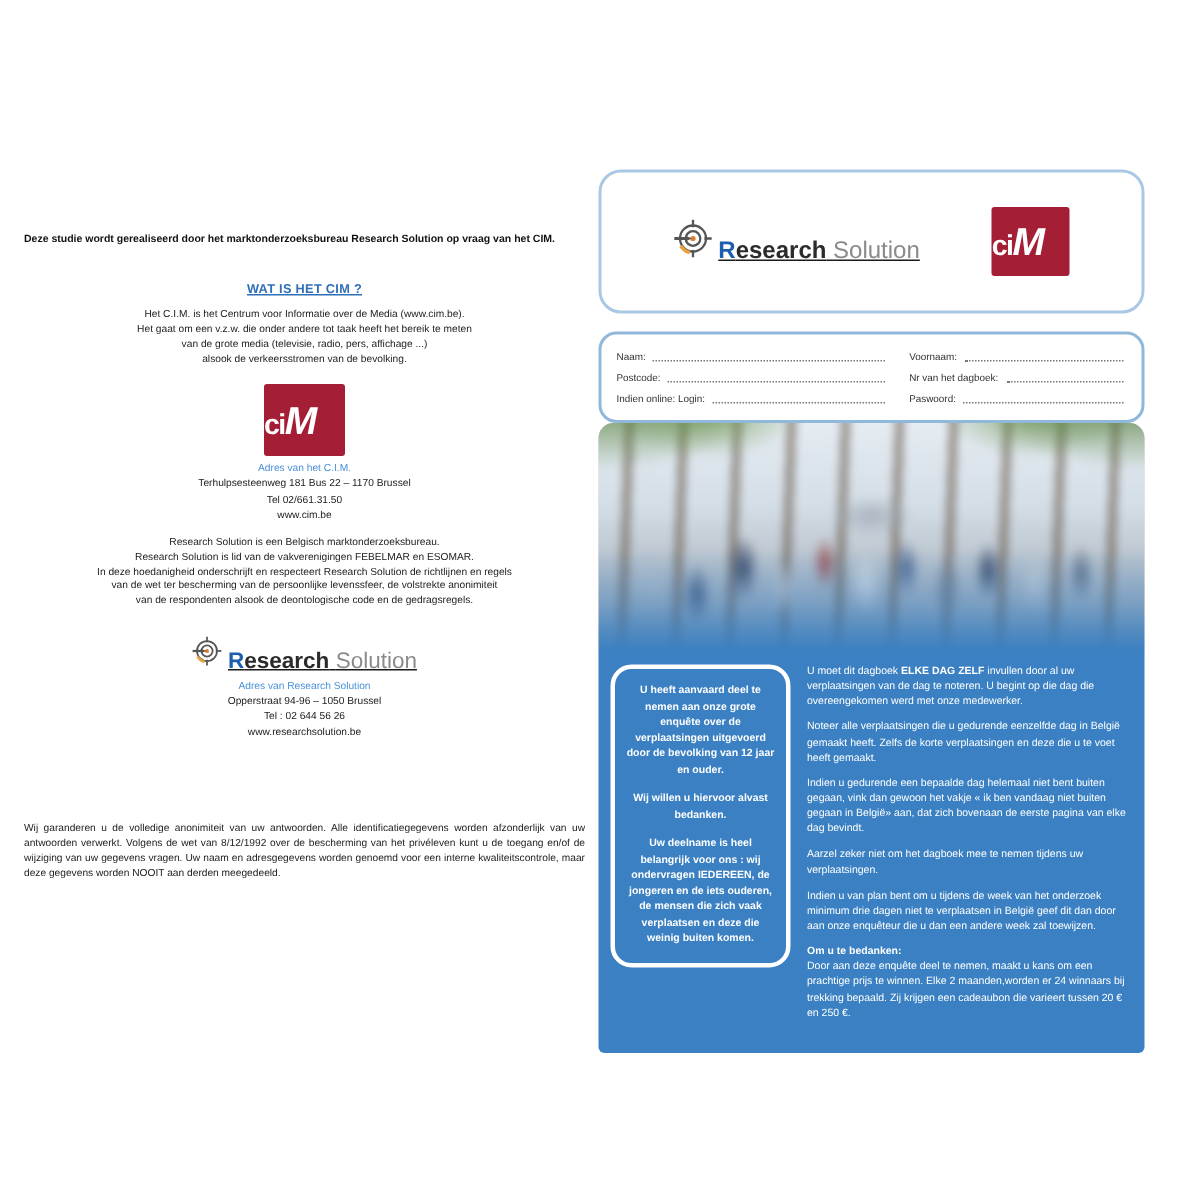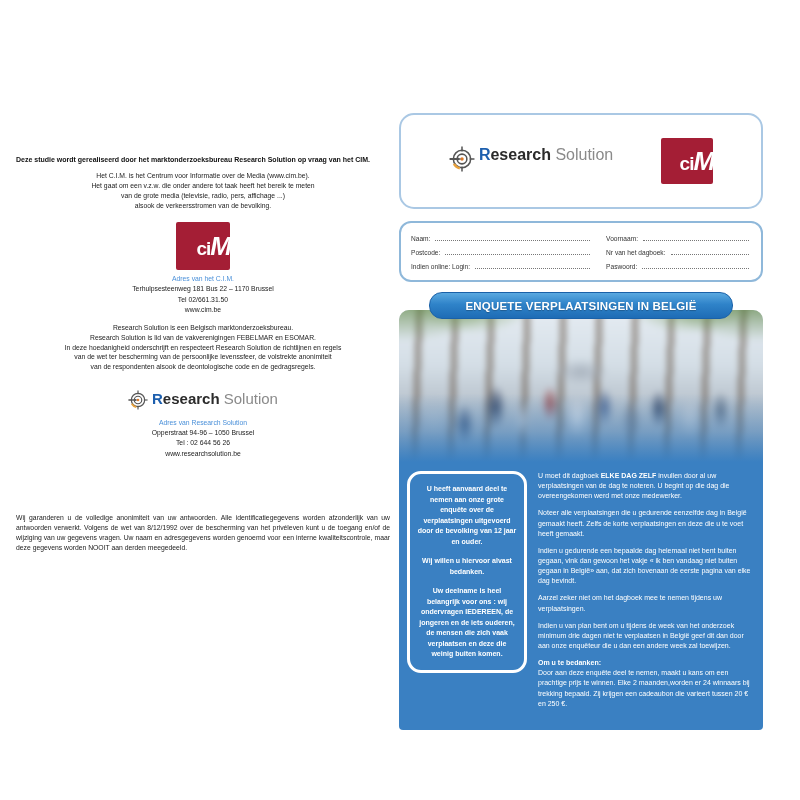--- a/index.html
+++ b/index.html
@@ -5,26 +5,26 @@
   html,body{margin:0;padding:0;background:#ffffff;}
   body{font-family:"Liberation Sans", sans-serif; width:800px; height:800px; position:relative; overflow:hidden; color:#1a1a1a;}
   .pre{white-space:pre-line;}
 
   
   .page-left{position:absolute; left:16px; top:156px; width:374px;}
   .intro{font-size:7px; font-weight:bold; text-align:left; color:#111;}
   .sec-heading{margin-top:24px; text-align:center; font-size:8.5px; font-weight:bold; color:#2f6fb6; text-decoration:underline; letter-spacing:.2px;}
   .sec-body{margin-top:8px; text-align:center; font-size:6.8px; line-height:1.45; color:#222;}
   .logo-wrap{margin-top:12px; text-align:center;}
-  .cim-box{display:inline-block; background:#a41e35; color:#fff; width:54px; height:48px; border-radius:2px; text-align:right; line-height:48px; font-weight:bold;}
+  .cim-box{display:inline-block; background:#a41e35; color:#fff; width:54px; height:48px; border-radius:2px; text-align:left; line-height:48px; font-weight:bold;}
   .cim-box .ci{font-size:19px; letter-spacing:-1px;}
   .cim-box .m{font-size:26px; letter-spacing:-2px; font-style:italic;}
   .addr-caption{margin-top:5px; text-align:center; font-size:6.8px; color:#4a90d9;}
   .addr{margin-top:2px; text-align:center; font-size:6.8px; line-height:1.5; color:#222;}
-  .rs-logo{display:inline-flex; align-items:flex-start; gap:4px;}
+  .rs-logo{display:inline-flex; align-items:flex-end; gap:4px;text-decoration:underline;}
   .rs-logo .txt-research{font-weight:bold; color:#2b2b2b;}
   .rs-logo .txt-research .cap{color:#1d5fae;}
   .rs-logo .txt-solution{color:#8a8a8a; font-weight:normal;}
   .rs-logo-left{margin-top:18px;}
   .rs-logo-left .txt{font-size:15px;}
   .privacy{margin-top:54px; font-size:6.8px; line-height:1.5; text-align:justify; color:#222;}
 
   
   .page-right{position:absolute; left:399px; top:113px; width:364px;}
   .logos-card{height:92px; border:2px solid #aac8e4; border-radius:15px; display:flex; align-items:center; justify-content:space-evenly; background:#fff;}
@@ -84,20 +84,21 @@
 
   
   .target-icon{display:inline-block;}
 </style>
 </head>
 <body>
 
 <div class="page-left">
   <div class="intro">Deze studie wordt gerealiseerd door het marktonderzoeksbureau Research Solution op vraag van het CIM.</div>
 
+  <div class="sec-heading">WAT IS HET CIM ?</div>
   <div class="sec-body pre">Het C.I.M. is het Centrum voor Informatie over de Media (www.cim.be).
 Het gaat om een v.z.w. die onder andere tot taak heeft het bereik te meten
 van de grote media (televisie, radio, pers, affichage ...)
 alsook de verkeersstromen van de bevolking.</div>
 
   <div class="logo-wrap">
     <span class="cim-box"><span class="ci">ci</span><span class="m">M</span></span>
   </div>
   <div class="addr-caption">Adres van het C.I.M.</div>
   <div class="addr pre">Terhulpsesteenweg 181 Bus 22 – 1170 Brussel
@@ -184,23 +185,20 @@
           <span class="form-label">Indien online: Login:</span>
           <span class="dotline"></span>
         </div>
       <div class="form-cell">
           <span class="form-label">Paswoord:</span>
           <span class="dotline"></span>
         </div>
     </div>
   </div>
 
-  <div class="banner">
-    <span>ENQUETE VERPLAATSINGEN IN BELGIË</span>
-  </div>
 
   <div class="photo">
     <div class="scene"></div>
     <div class="fade"></div>
   </div>
 
   <div class="panel">
     <div class="side-box">
       <p>U heeft aanvaard deel te nemen aan onze grote enquête over de verplaatsingen uitgevoerd door de bevolking van 12 jaar en ouder.</p>
       <p class="b">Wij willen u hiervoor alvast bedanken.</p>

